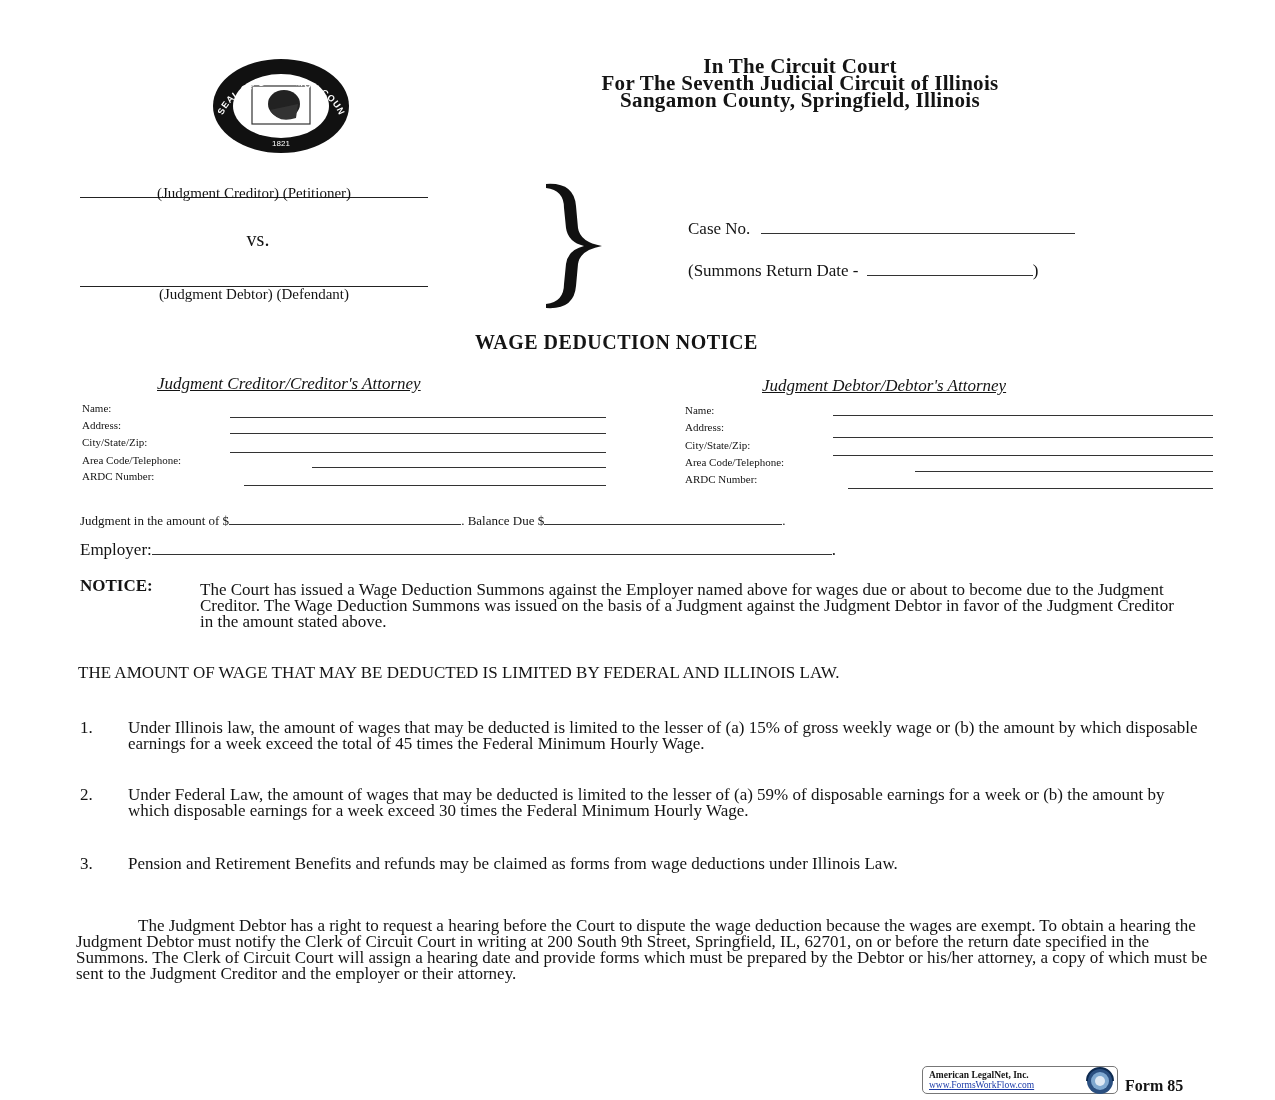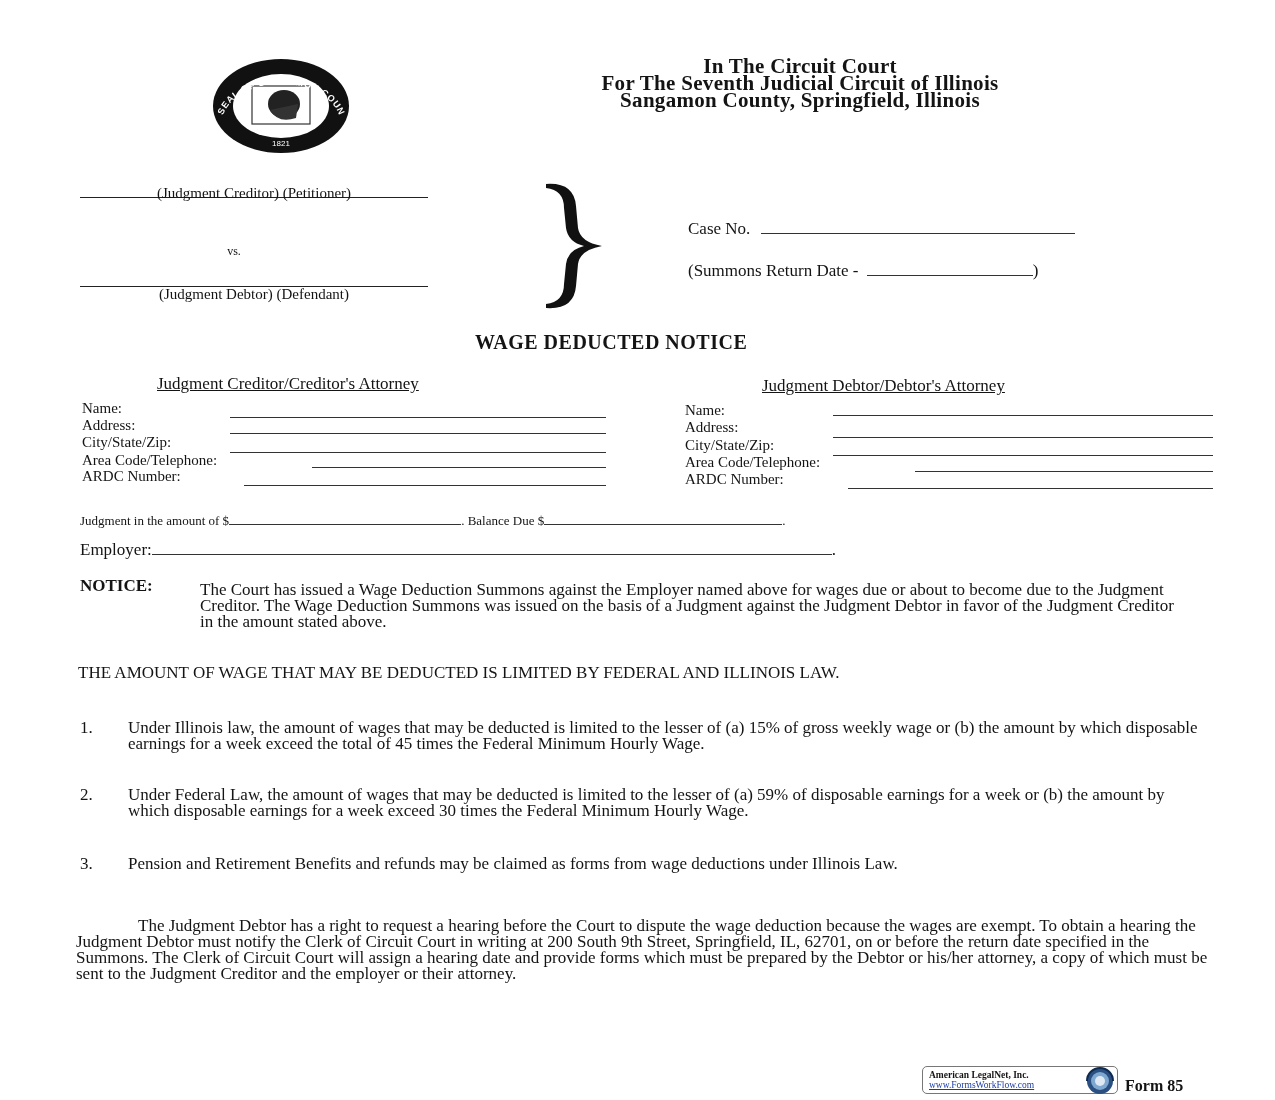--- a/index.html
+++ b/index.html
@@ -9,22 +9,22 @@
   .seal { left:212px; top:58px; width:138px; height:96px; }
   .header { left:500px; top:58px; width:600px; text-align:center; font-weight:bold;
             font-size:21px; line-height:17px; letter-spacing:0.3px; }
   .header div { transform:scaleY(0.95); }
   .party-line { border-top:1.4px solid #222; }
   .party-label { font-size:15px; text-align:center; }
   .brace { left:540px; top:180px; width:70px; height:132px; }
   .case { font-size:17px;text-align:center; }
   .uline { display:inline-block; border-bottom:1.4px solid #333; vertical-align:baseline; }
   .title { left:475px; top:331px; font-weight:bold; font-size:20px; letter-spacing:0.5px; }
-  .col-head { font-size:17px; text-decoration:underline; }
-  .field-row { position:absolute; font-size:15px; line-height:17px; }
+  .col-head { font-size:17px; text-decoration:underline;font-style:italic; }
+  .field-row { position:absolute; font-size:11px; line-height:17px; }
   .field-line { position:absolute; border-top:1.4px solid #333; }
   .notice { left:80px; top:578px; width:1130px; font-size:17px; line-height:16px; }
   .notice .lbl { font-weight:bold; position:absolute; left:0; top:0; }
   .notice .txt { position:absolute; left:120px; top:4px; width:990px; }
   .caps { left:78px; top:665px; width:1100px; font-size:17px; line-height:16px; }
   .item { position:absolute; font-size:17px; line-height:16px; }
   .item .num { position:absolute; left:0; top:0; }
   .item .txt { position:absolute; left:48px; top:0; width:1080px; }
   .para { left:76px; top:918px; width:1140px; font-size:17px; line-height:16px; text-indent:62px; }
   .footer-box { left:922px; top:1066px; width:196px; height:28px; border:1px solid #777; border-radius:5px;
@@ -51,38 +51,38 @@
 </svg>
 
 <div class="abs header">
   <div>In The Circuit Court</div>
   <div>For The Seventh Judicial Circuit of Illinois</div>
   <div>Sangamon County, Springfield, Illinois</div>
 </div>
 
 <div class="abs party-line" style="left:80px; top:197px; width:348px;"></div>
 <div class="abs party-label" style="left:80px; top:185px; width:348px;">(Judgment Creditor) (Petitioner)</div>
-<div class="abs party-label" style="left:184px; top:228px; width:100px; font-size:12px;margin-top:16px;">vs.</div>
+<div class="abs party-label" style="left:208px; top:228px; width:100px; font-size:20px;">vs.</div>
 <div class="abs party-line" style="left:80px; top:286px; width:348px;"></div>
 <div class="abs party-label" style="left:80px; top:286px; width:348px;">(Judgment Debtor) (Defendant)</div>
 
 <svg class="abs brace" viewBox="0 0 70 132">
   <path d="M6 4 Q34 2 36 26 L38 48 Q40 62 62 66 Q40 70 38 84 L36 106 Q34 130 6 128 L6 124 Q24 122 24 104 L26 84 Q28 70 44 66 Q28 62 26 48 L24 28 Q24 10 6 8 Z" fill="#111"></path>
 </svg>
 
 <div class="abs case" style="left:688px; top:217px;">
   <span>Case No.</span>
   <span class="uline" style="width:314px; margin-left:6px; height:16px;"></span>
 </div>
 <div class="abs case" style="left:688px; top:259px;">
   <span>(Summons Return Date -</span>
   <span class="uline" style="width:166px; margin-left:4px; height:16px;"></span><span>)</span>
 </div>
 
-<div class="abs title">WAGE DEDUCTED NOTICE</div>
+<div class="abs title">WAGE DEDUCTION NOTICE</div>
 
 <div class="abs col-head" style="left:157px; top:374px;">Judgment Creditor/Creditor's Attorney</div>
 <div class="field-row" style="left:82px; top:400px;">Name:</div>
 <div class="field-line" style="left:230px; top:417px; width:376px;"></div>
 <div class="field-row" style="left:82px; top:417px;">Address:</div>
 <div class="field-line" style="left:230px; top:433px; width:376px;"></div>
 <div class="field-row" style="left:82px; top:434px;">City/State/Zip:</div>
 <div class="field-line" style="left:230px; top:452px; width:376px;"></div>
 <div class="field-row" style="left:82px; top:452px;">Area Code/Telephone:</div>
 <div class="field-line" style="left:312px; top:467px; width:294px;"></div>

